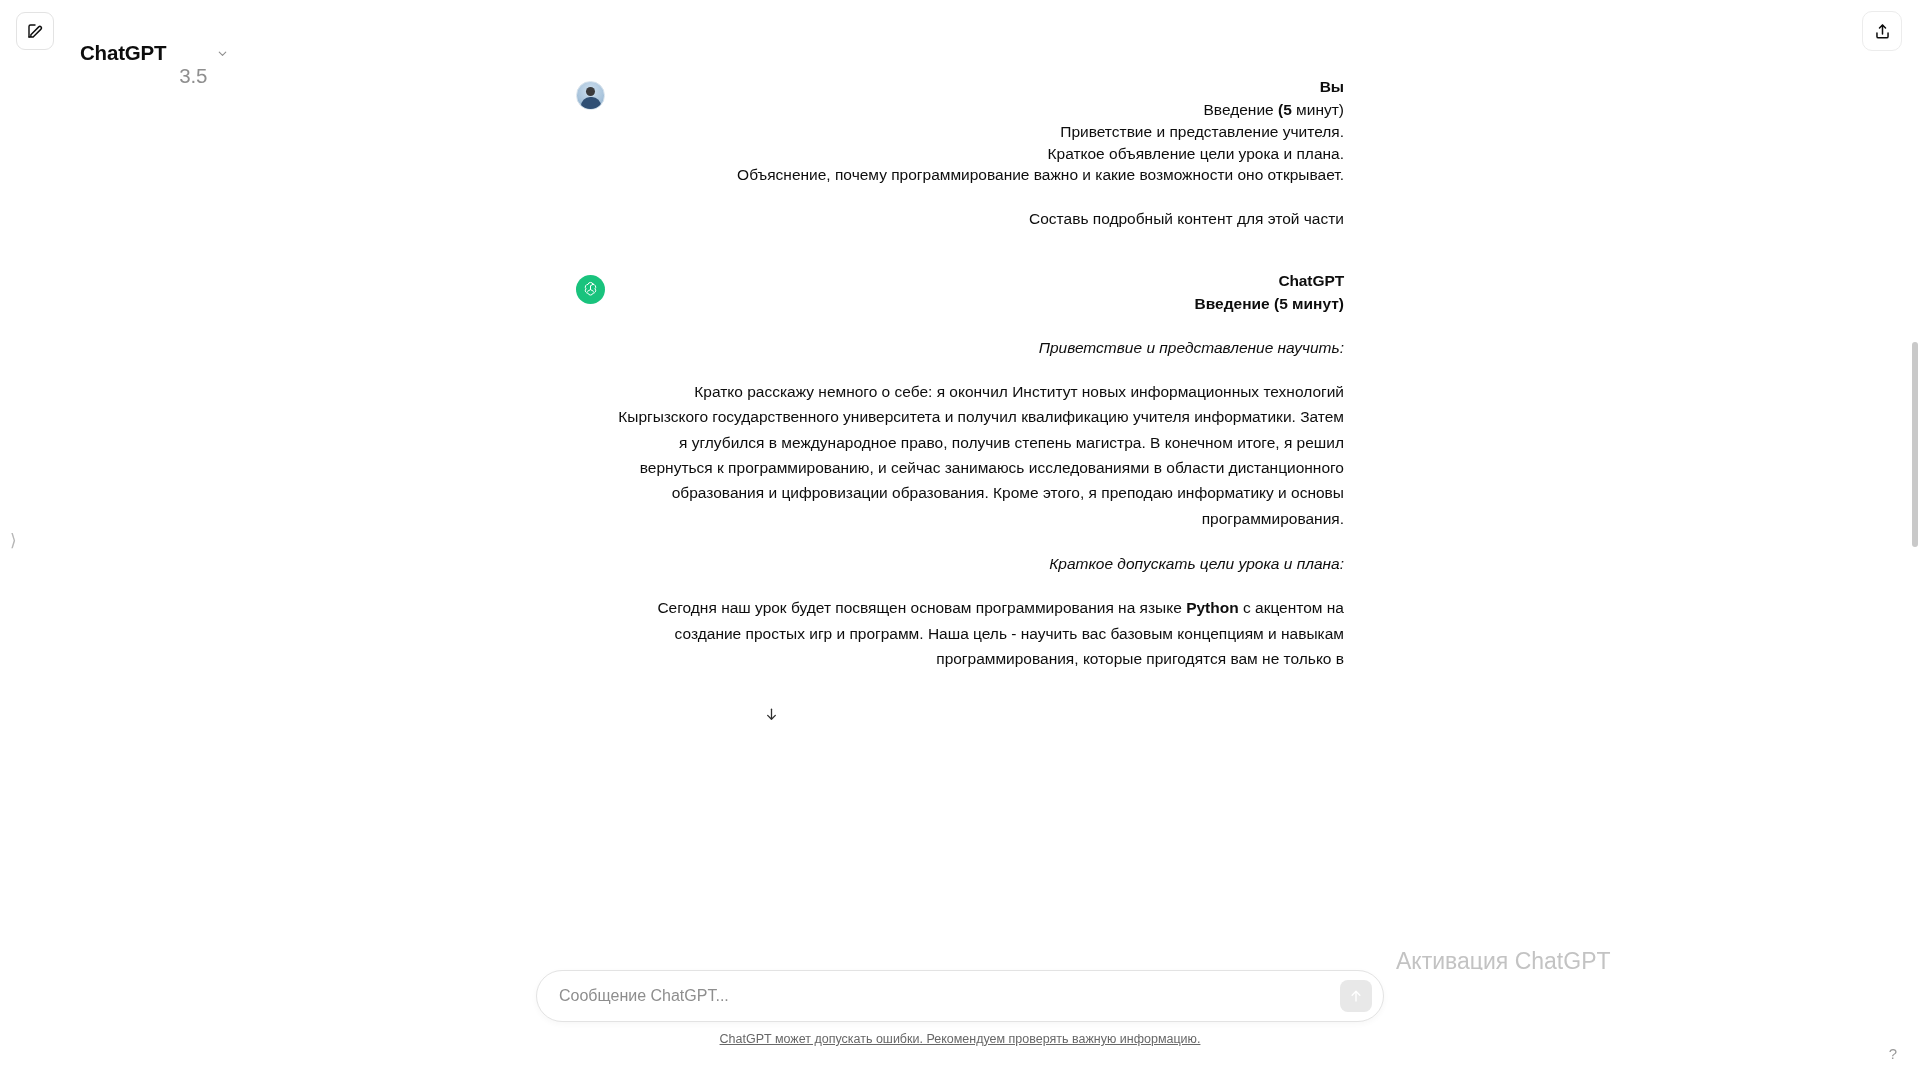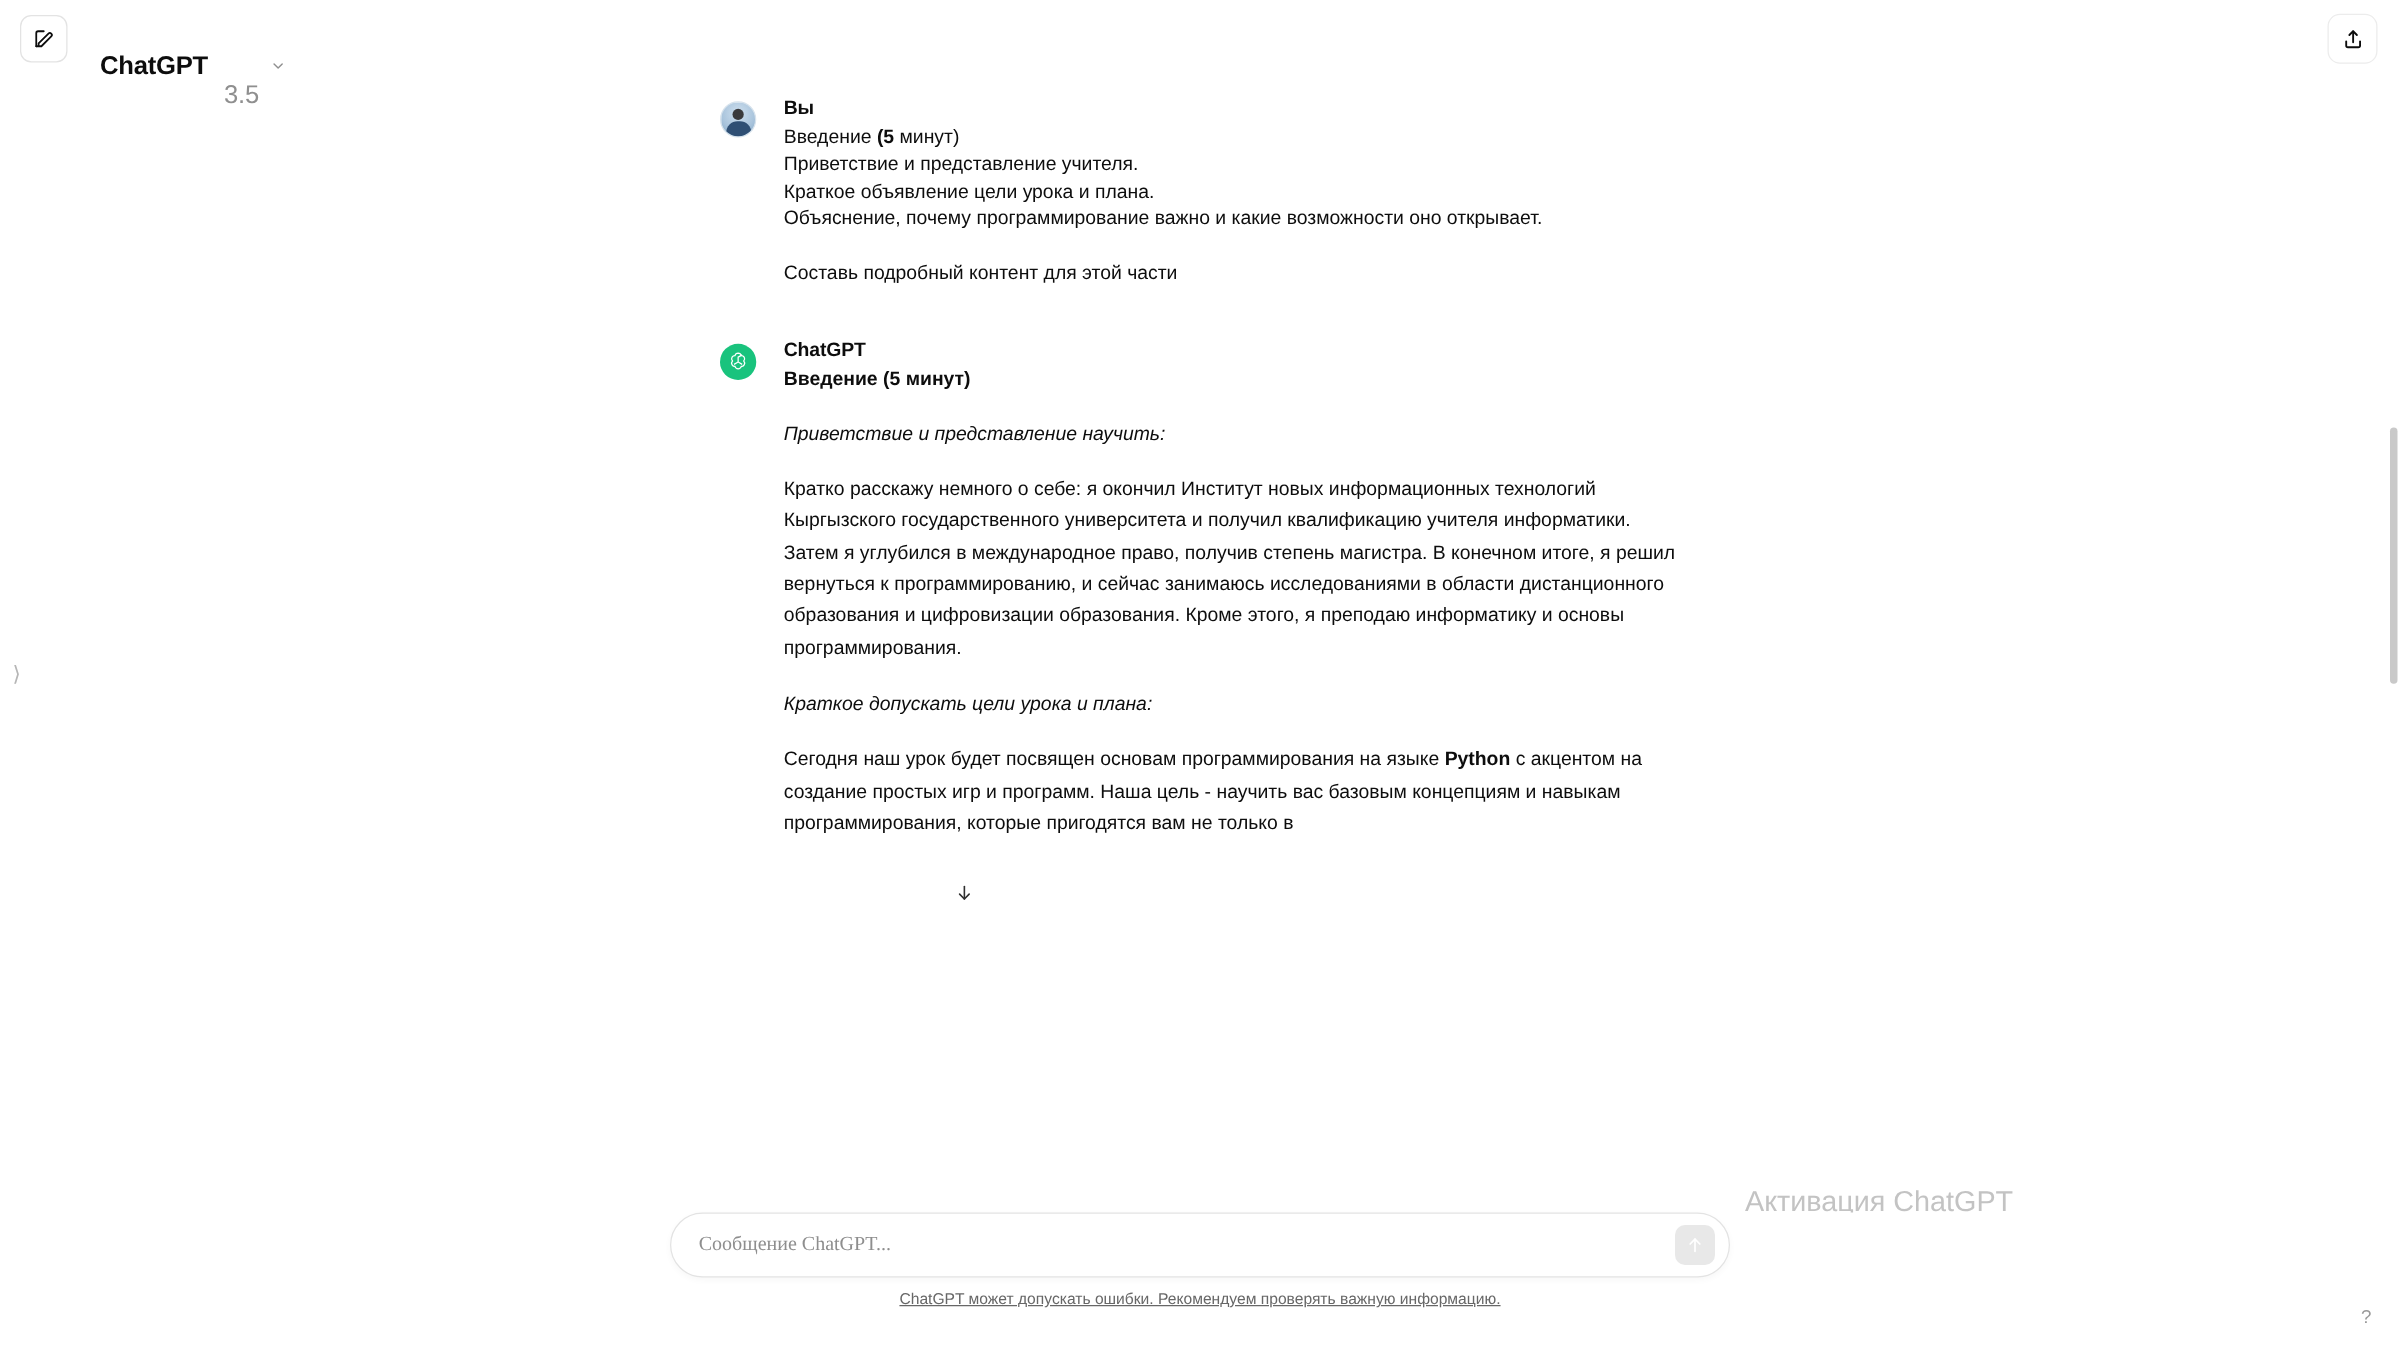--- a/index.html
+++ b/index.html
@@ -40,21 +40,21 @@
     display: flex; align-items: center; justify-content: center; cursor: pointer;
   }
 
   
   .thread {
     position: absolute; top: 62px; left: 0; width: 1920px; height: 940px;
     overflow: hidden;
   }
   .thread-inner { width: 768px; margin: 0 auto; padding-top: 16px; }
 
-  .msg { display: flex; gap: 21px; padding: 0 0 6px 0; }
+  .msg { display: flex; gap: 6px; padding: 0 0 6px 0; text-align: right; }
   .msg + .msg { margin-top: 36px; }
   .avatar-col { width: 30px; flex: 0 0 30px; padding-top: 3px; }
 
   .avatar-user {
     width: 29px; height: 29px; border-radius: 50%;
     background: radial-gradient(circle at 50% 32%, #cfe0ef 0%, #a9c4dc 58%, #7ea4c4 100%);
     position: relative; overflow: hidden; border: 1px solid #d6e2ec;
   }
   .avatar-user::before {
     content: ""; position: absolute; left: 50%; top: 18%;
@@ -105,21 +105,21 @@
   }
   .composer {
     position: absolute; left: 536px; top: 0px;
     width: 848px; height: 52px;
     border: 1px solid #e3e3e3; border-radius: 26px; background: #fff;
     box-shadow: 0 2px 6px rgba(0,0,0,0.035);
     display: flex; align-items: center;
   }
   .composer-input {
     flex: 1 1 auto; border: none; outline: none; background: transparent;
-    font-family: Liberation Serif, serif; font-size: 16px; color: #c2410c;
+    font-family: Liberation Sans, sans-serif; font-size: 16px; color: #c2410c;
     padding: 0 12px 0 22px; height: 100%;
   }
   .composer-input::placeholder { color: #8e8e8e; }
   .send-btn {
     width: 32px; height: 32px; margin-right: 11px; border-radius: 8px;
     background: #e8e8e8; border: none; cursor: pointer;
     display: flex; align-items: center; justify-content: center; flex: 0 0 32px;
   }
   .disclaimer {
     position: absolute; left: 0; top: 62px; width: 1920px;

